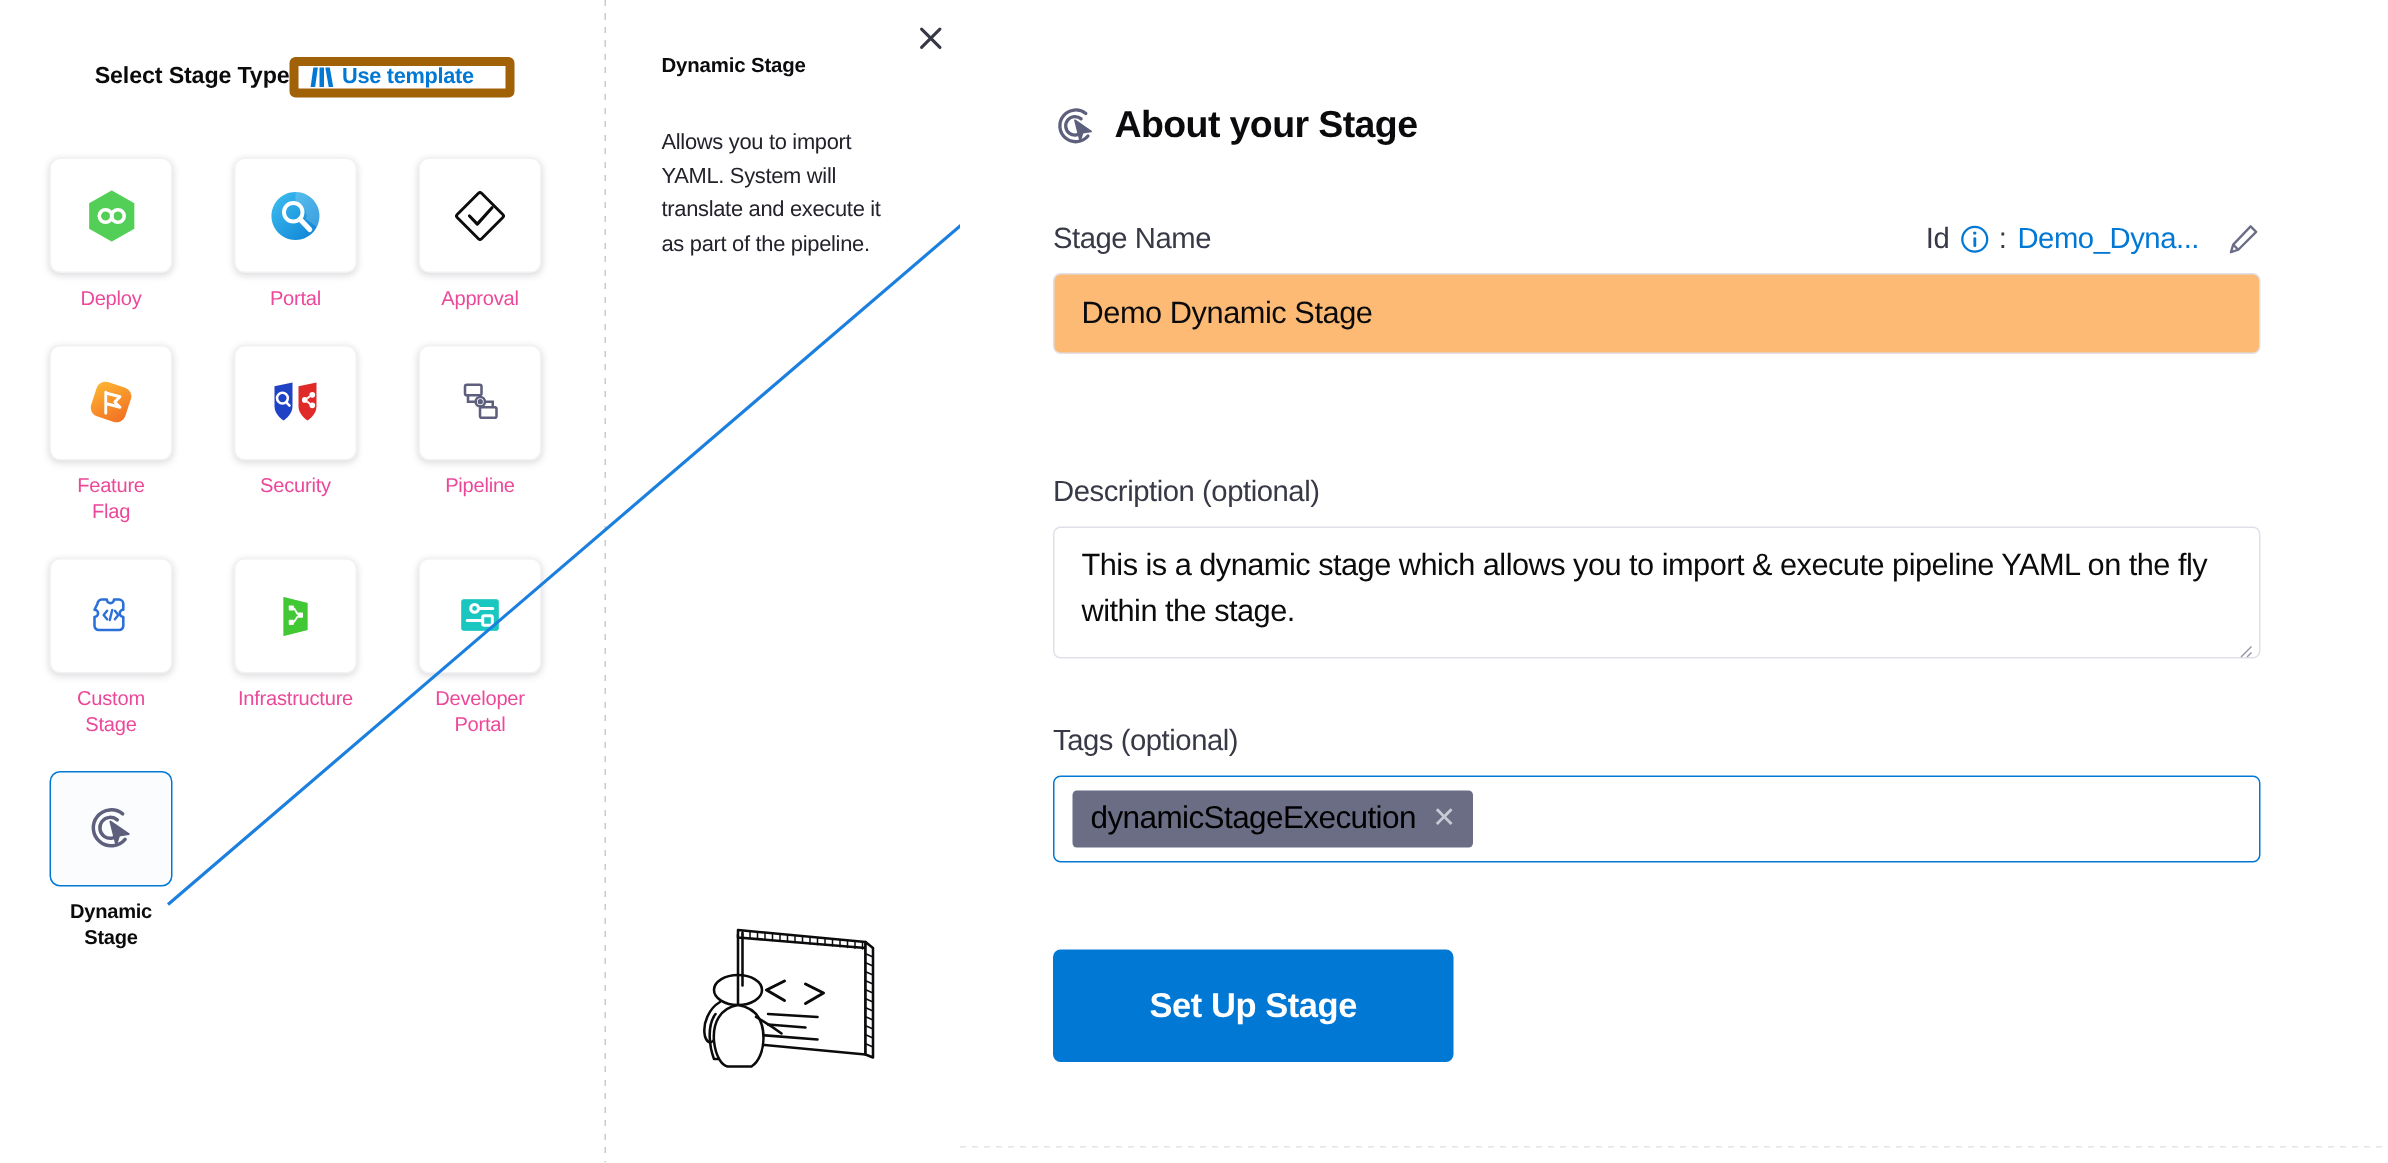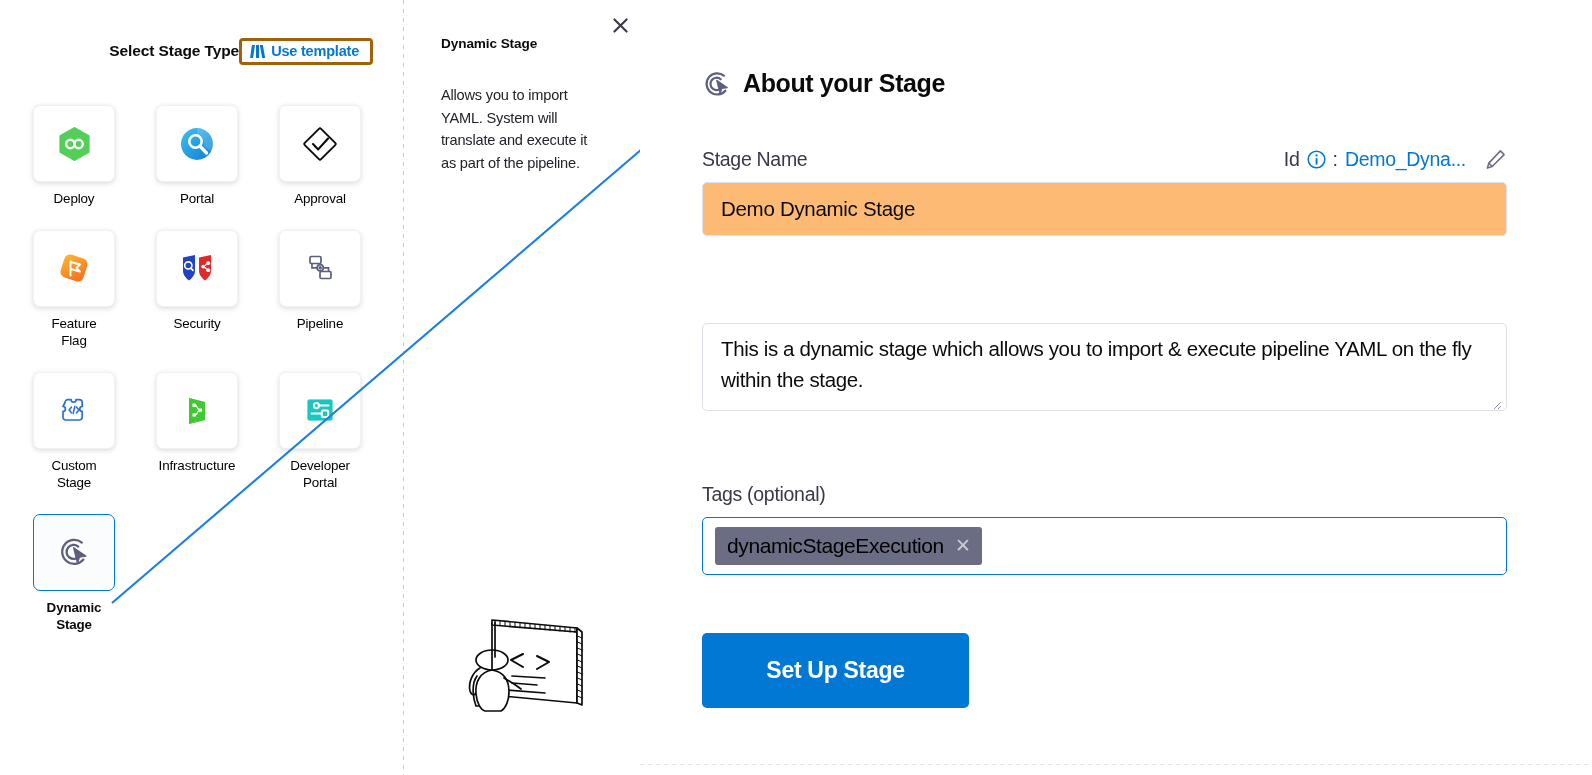--- a/index.html
+++ b/index.html
@@ -25,36 +25,36 @@
     height: 775px;
     background: #ffffff;
   }
   .panel-header {
     position: absolute;
     left: 33px; top: 38px;
     width: 340px;
     height: 26px;
     display: flex;
     align-items: center;
-    justify-content: flex-end;
+    justify-content: center;
   }
   #select-stage-title {
     font-size: 15.5px;
     font-weight: bold;
     color: #0b0b0d;
     letter-spacing: -0.1px;
   }
   #use-template-button {
     display: inline-flex;
     align-items: center;
     gap: 6px;
-    border: 3px solid #a16207;
+    border: 6px solid #a16207;
     border-radius: 4px;
     background: #ffffff;
-    padding: 4px 11px 4px 9px;
+    padding: 4px 21px 4px 9px;
     cursor: pointer;
     height: 27px;
   }
   #use-template-button .lbl {
     font-size: 14.5px;
     font-weight: bold;
     color: #0278d5;
     letter-spacing: -0.2px;
   }
   .tmpl-icon { display: inline-block; width: 14px; height: 13px; position: relative; }
@@ -93,21 +93,21 @@
   }
   .stage-card.selected {
     border: 1px solid #0278d5;
     background: #fbfcfd;
     box-shadow: none;
   }
   .stage-label {
     margin-top: 8px;
     font-size: 13.4px;
     line-height: 17.5px;
-    color: #000000;
+    color: #ec4899;
     text-align: center;
     letter-spacing: -0.15px;
   }
   .stage-card-wrap.selected .stage-label { font-weight: bold; color: #0b0b0d; }
 
   
   .ico { display: block; }
 
   
   #vertical-divider {
@@ -618,20 +618,23 @@
                 <line x1="4.8" y1="15.1" x2="8.2" y2="18.5"></line>
               </g>
             </svg>
           </span>
         </span>
       </div>
       <input id="stage-name-input" type="text" value="Demo Dynamic Stage" style="">
     </div>
 
     <div class="field-block" id="description-block" style="position:absolute">
+      <div class="field-row">
+        <span class="field-label">Description (optional)</span>
+      </div>
       <div style="position:relative">
         <textarea id="description-textarea" style="">This is a dynamic stage which allows you to import &amp; execute pipeline YAML on the fly within the stage.</textarea>
         <svg id="resize-grip" viewBox="0 0 10 10">
           <g stroke="#9496a7" stroke-width="1">
             <line x1="9" y1="2" x2="2" y2="9"></line>
             <line x1="9" y1="6" x2="6" y2="9"></line>
           </g>
         </svg>
       </div>
     </div>

